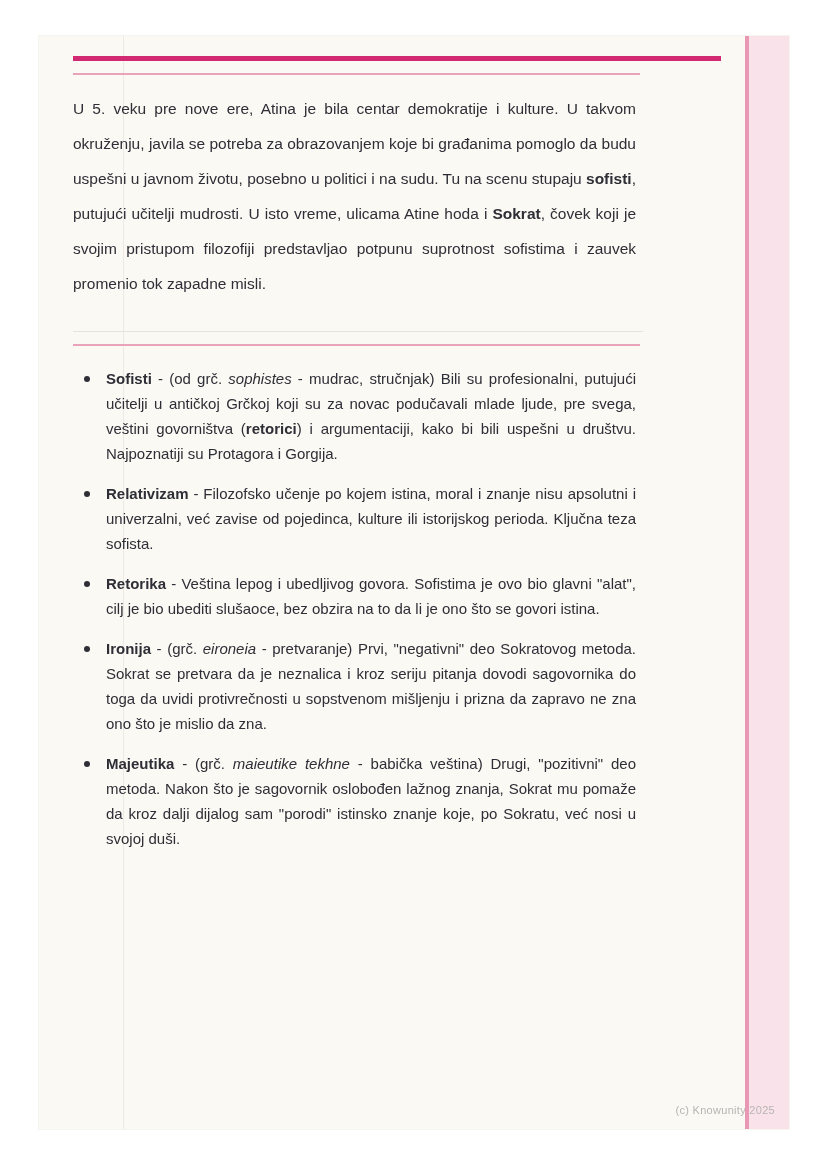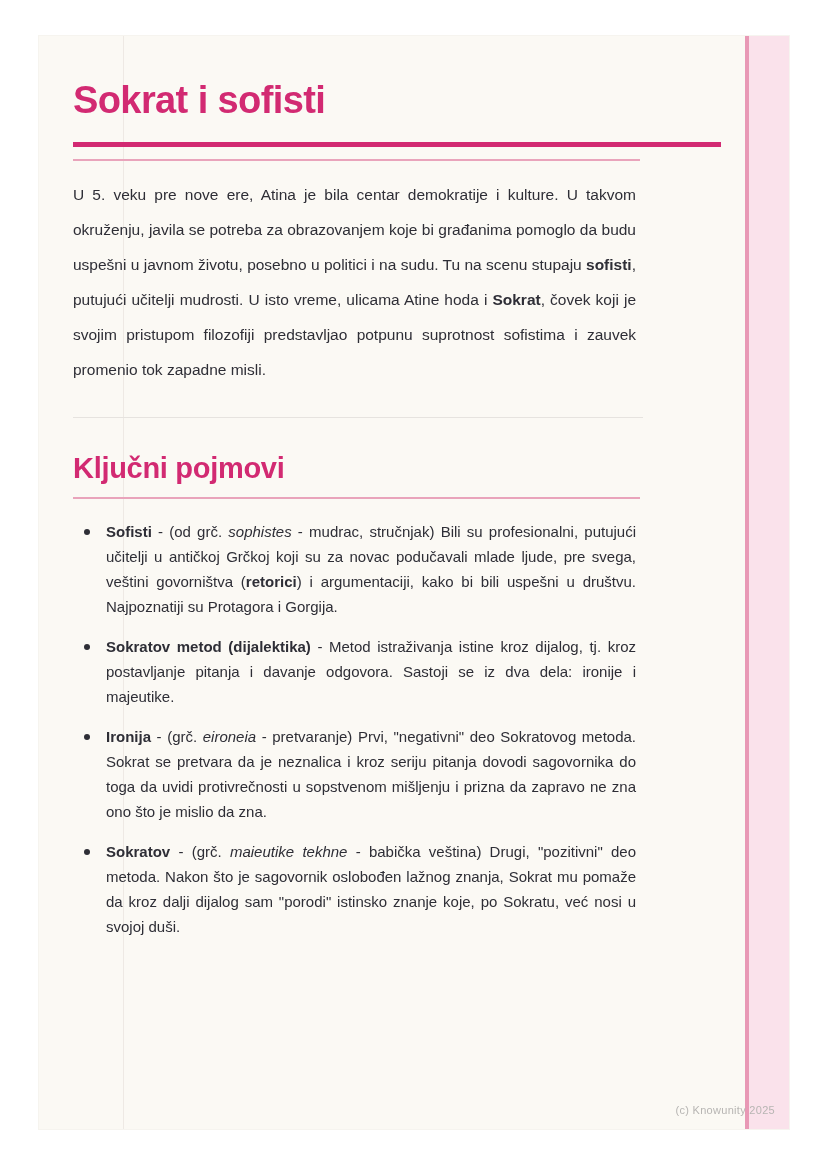--- a/index.html
+++ b/index.html
@@ -133,33 +133,32 @@
 </style>
 </head>
 <body>
 
 <div class="canvas">
   <div class="page">
     <div class="ruled-line"></div>
     <div class="stripe"></div>
 
     <div class="content">
-      <h1 class="doc-title">Sokrat i sofisti</h1>
       <div class="rule-thick"></div>
 
       <div class="rule-thin"></div>
       <p class="body-text"><span>U 5. veku pre nove ere, Atina je bila centar demokratije i kulture. U takvom okruženju, javila se potreba za obrazovanjem koje bi građanima pomoglo da budu uspešni u javnom životu, posebno u politici i na sudu. Tu na scenu stupaju </span><b>sofisti</b><span>, putujući učitelji mudrosti. U isto vreme, ulicama Atine hoda i </span><b>Sokrat</b><span>, čovek koji je svojim pristupom filozofiji predstavljao potpunu suprotnost sofistima i zauvek promenio tok zapadne misli.</span></p>
 
       <div class="divider"></div>
 
-      <h2 class="section-heading">Ključni pojmovi</h2>
       <div class="rule-thin"></div>
       <ul class="terms-list">
           <li><b>Sofisti</b><span> - (od grč. </span><i>sophistes</i><span> - mudrac, stručnjak) Bili su profesionalni, putujući učitelji u antičkoj Grčkoj koji su za novac podučavali mlade ljude, pre svega, veštini govorništva (</span><b>retorici</b><span>) i argumentaciji, kako bi bili uspešni u društvu. Najpoznatiji su Protagora i Gorgija.</span></li>
-          <li><b>Sokratov metod (dijalektika)</b><span> - Metod istraživanja istine kroz dijalog, tj. kroz postavljanje pitanja i davanje odgovora. Sastoji se iz dva dela: ironije i majeutike.</span></li>
+          <li><b>Relativizam</b><span> - Filozofsko učenje po kojem istina, moral i znanje nisu apsolutni i univerzalni, već zavise od pojedinca, kulture ili istorijskog perioda. Ključna teza sofista.</span></li>
+          <li><b>Retorika</b><span> - Veština lepog i ubedljivog govora. Sofistima je ovo bio glavni "alat", cilj je bio ubediti slušaoce, bez obzira na to da li je ono što se govori istina.</span></li>
           <li><b>Ironija</b><span> - (grč. </span><i>eironeia</i><span> - pretvaranje) Prvi, "negativni" deo Sokratovog metoda. Sokrat se pretvara da je neznalica i kroz seriju pitanja dovodi sagovornika do toga da uvidi protivrečnosti u sopstvenom mišljenju i prizna da zapravo ne zna ono što je mislio da zna.</span></li>
-          <li><b>Sokratov</b><span> - (grč. </span><i>maieutike tekhne</i><span> - babička veština) Drugi, "pozitivni" deo metoda. Nakon što je sagovornik oslobođen lažnog znanja, Sokrat mu pomaže da kroz dalji dijalog sam "porodi" istinsko znanje koje, po Sokratu, već nosi u svojoj duši.</span></li>
+          <li><b>Majeutika</b><span> - (grč. </span><i>maieutike tekhne</i><span> - babička veština) Drugi, "pozitivni" deo metoda. Nakon što je sagovornik oslobođen lažnog znanja, Sokrat mu pomaže da kroz dalji dijalog sam "porodi" istinsko znanje koje, po Sokratu, već nosi u svojoj duši.</span></li>
         </ul>
     </div>
 
     <div class="watermark">(c) Knowunity 2025</div>
   </div>
 </div>
 
 </body></html>

